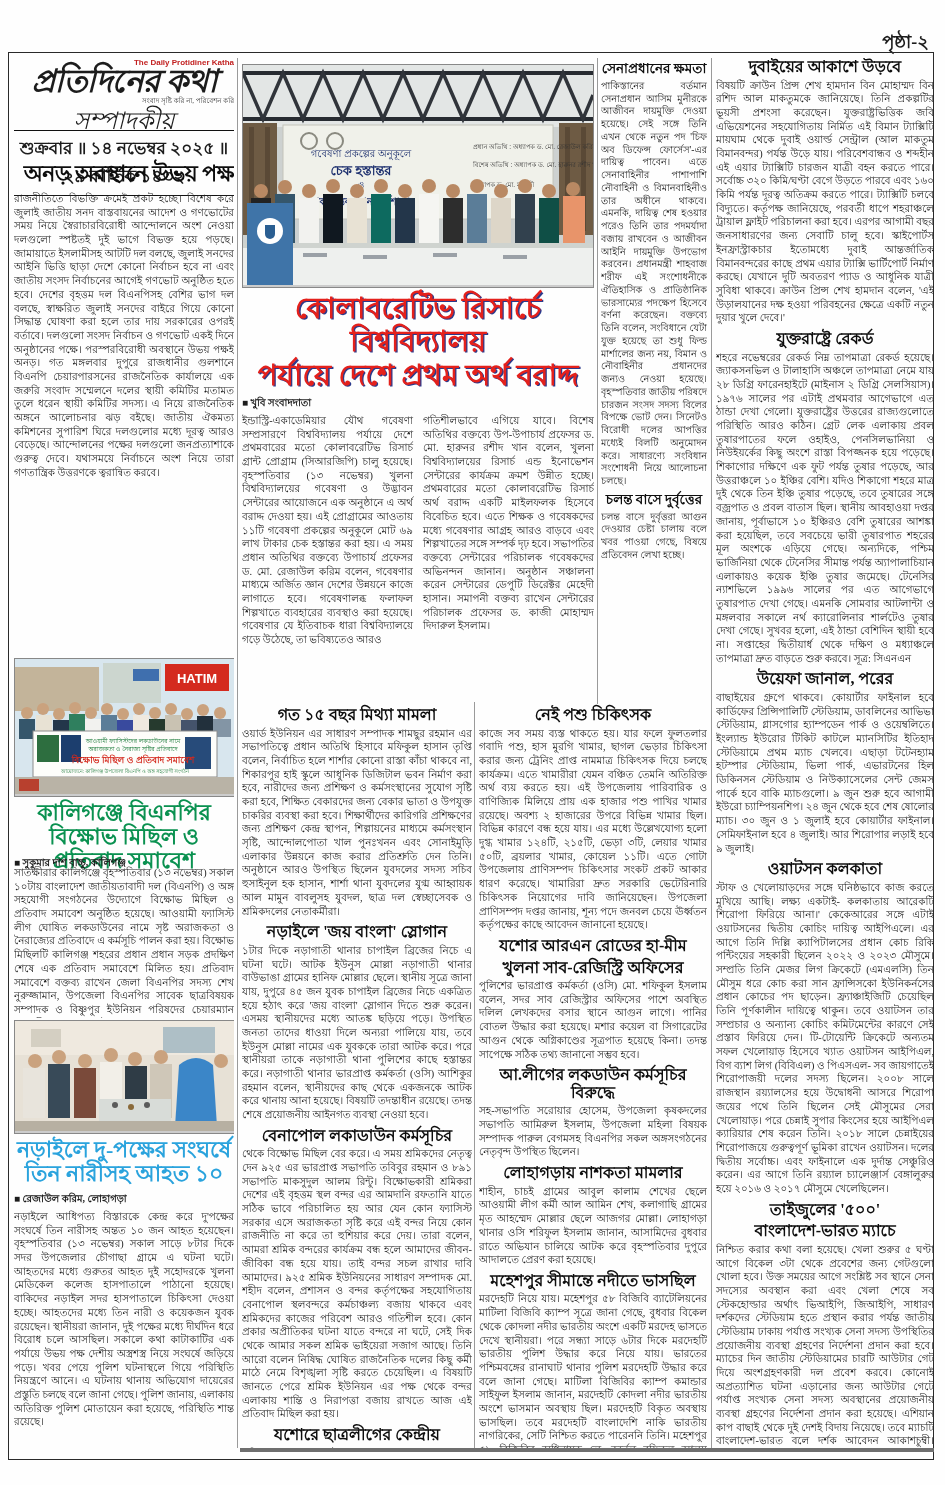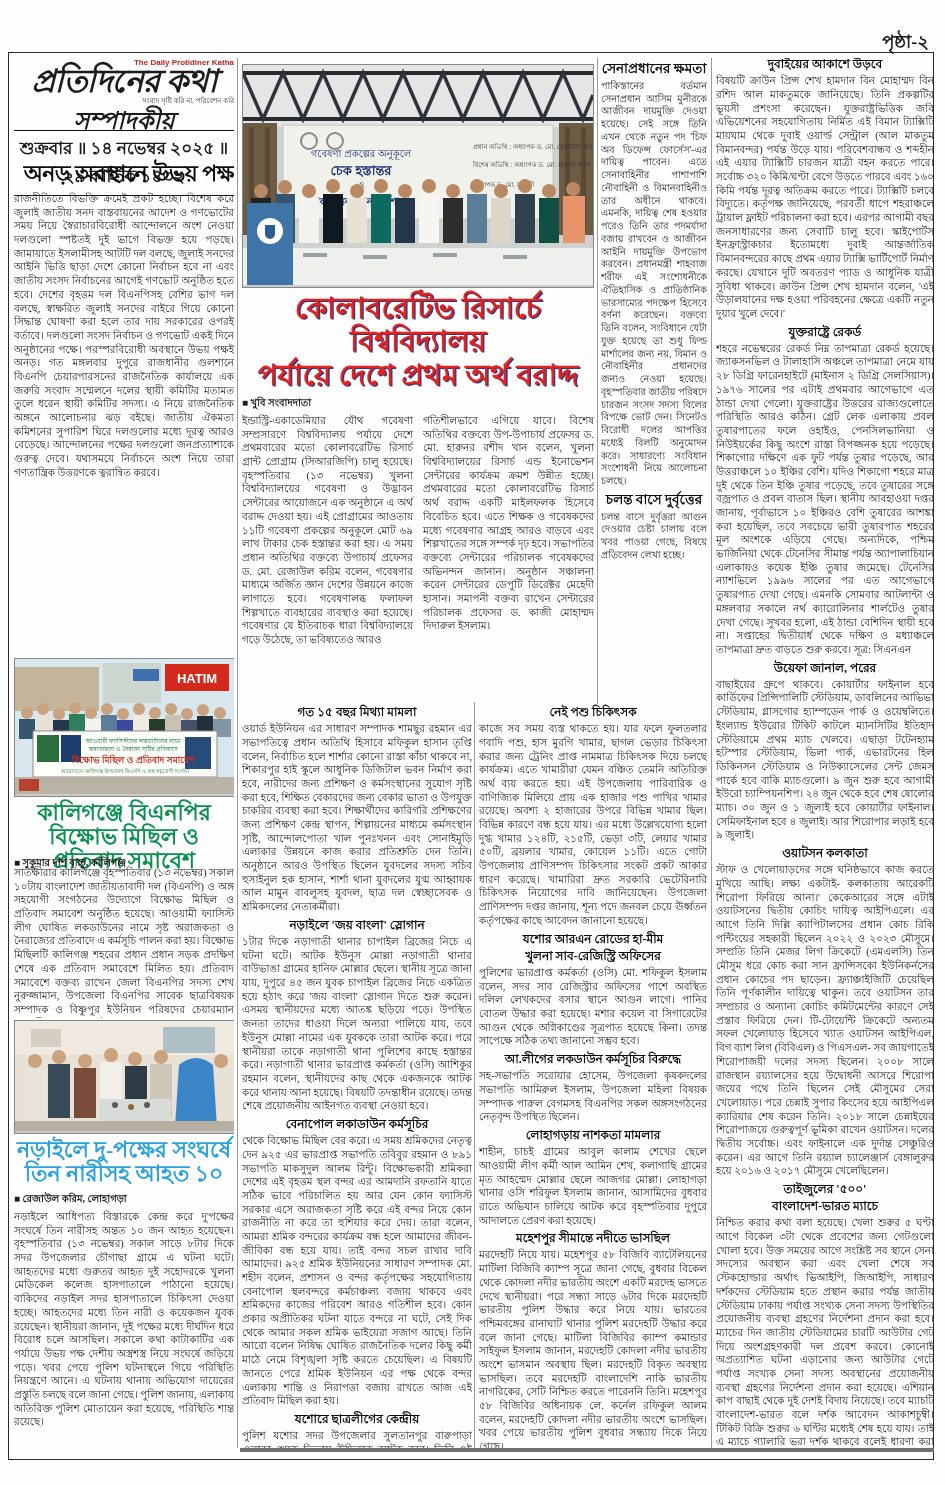--- a/index.html
+++ b/index.html
@@ -10,27 +10,27 @@
   .pageno{position:absolute;top:28px;right:16px;font-weight:bold;font-size:18px;}
   .abs{position:absolute;}
   .body{font-size:10.3px;line-height:1.33;text-align:justify;margin:0 0 5px 0;color:#222;}
   .byline{font-size:10px;font-weight:bold;margin:3px 0 2px 0;}
   .h-main{font-size:22px;line-height:1.05;font-weight:bold;text-align:center;margin:0 0 4px 0;letter-spacing:-0.5px;color:#0d0d0d;}
   .h-red{font-size:29px;line-height:1.15;font-weight:bold;text-align:center;color:#e4211c;
          text-shadow:1.3px 1.3px 0 #2c3a8c;margin:4px 0 2px 0;}
   .h-col{font-size:22px;line-height:1.08;font-weight:bold;text-align:center;margin:2px 0;}
   .h-green{color:#0a9150;}
   .h-blue{color:#2aa3dd;}
-  .h-sec{font-size:12px;line-height:1.1;font-weight:bold;text-align:center;margin:4px 0 3px 0;color:#0d0d0d;}
+  .h-sec{font-size:16px;line-height:1.1;font-weight:bold;text-align:center;margin:4px 0 3px 0;color:#0d0d0d;}
   .h-nar{font-size:13.5px;}
   .cols2{column-count:2;column-gap:10px;}
   .masthead-en{font-family:"Liberation Sans","DejaVu Sans",sans-serif;color:#c22020;font-size:8px;font-weight:bold;text-align:right;}
   .logo{font-size:32px;font-weight:bold;font-style:italic;text-align:center;line-height:1;letter-spacing:-1px;margin-top:-2px;}
   .tagline{font-size:7px;text-align:right;margin-top:-2px;color:#333;}
-  .script{font-size:24px;font-weight:bold;font-style:italic;text-align:center;line-height:1;margin-top:2px;}
+  .script{font-size:24px;font-weight:normal;font-style:italic;text-align:center;line-height:1;margin-top:2px;}
   .datebar{border-top:1.6px solid #111;border-bottom:1.6px solid #111;text-align:center;
            font-weight:bold;font-size:17px;padding:4px 0;}
   .photo{background:#ccc;overflow:hidden;border:1px solid #888;}
   .clip{overflow:hidden;}
   .botbar{position:absolute;left:240px;top:1448px;width:694px;height:4px;background:#6f6f6f;}
   .ncol .body{font-size:9.6px;}
   svg text{font-family:"Liberation Sans","DejaVu Sans",sans-serif;}
 </style>
 </head>
 <body>

